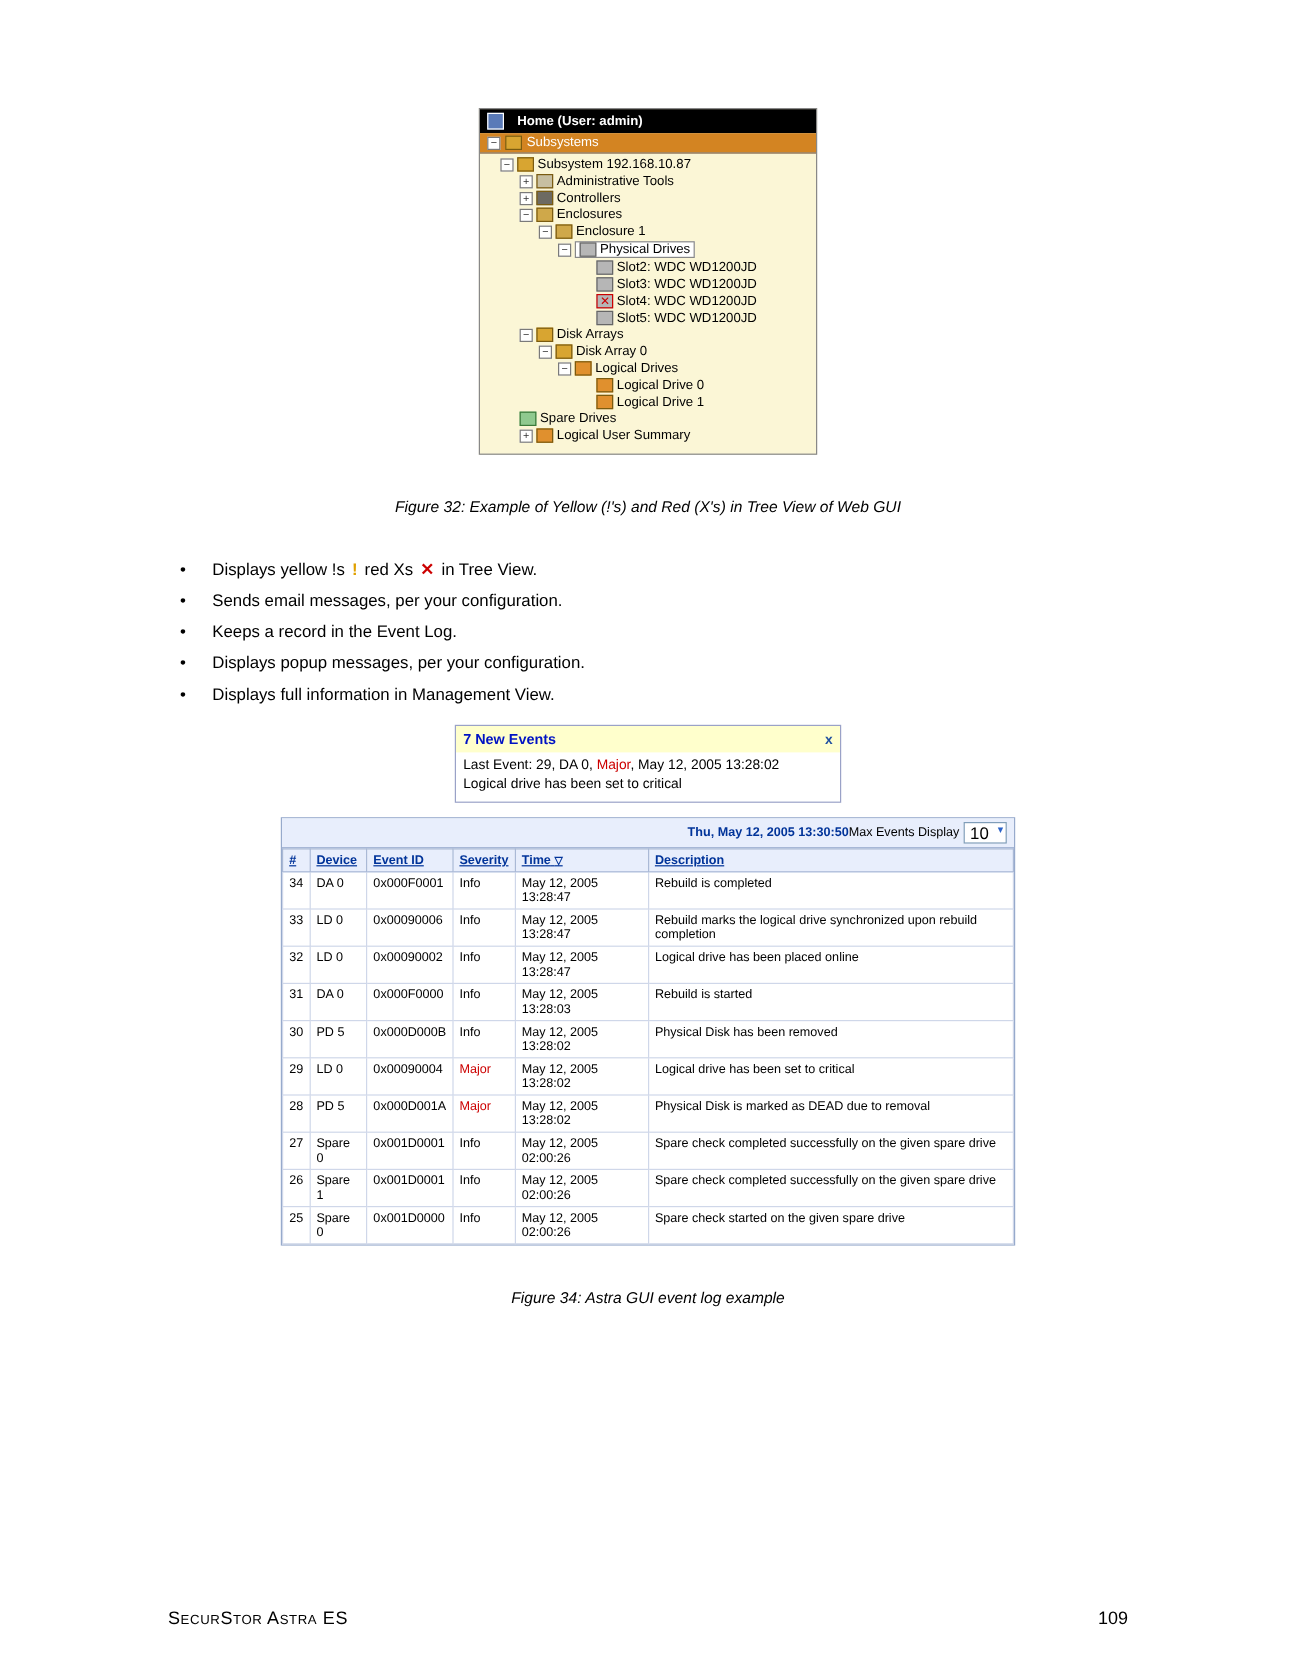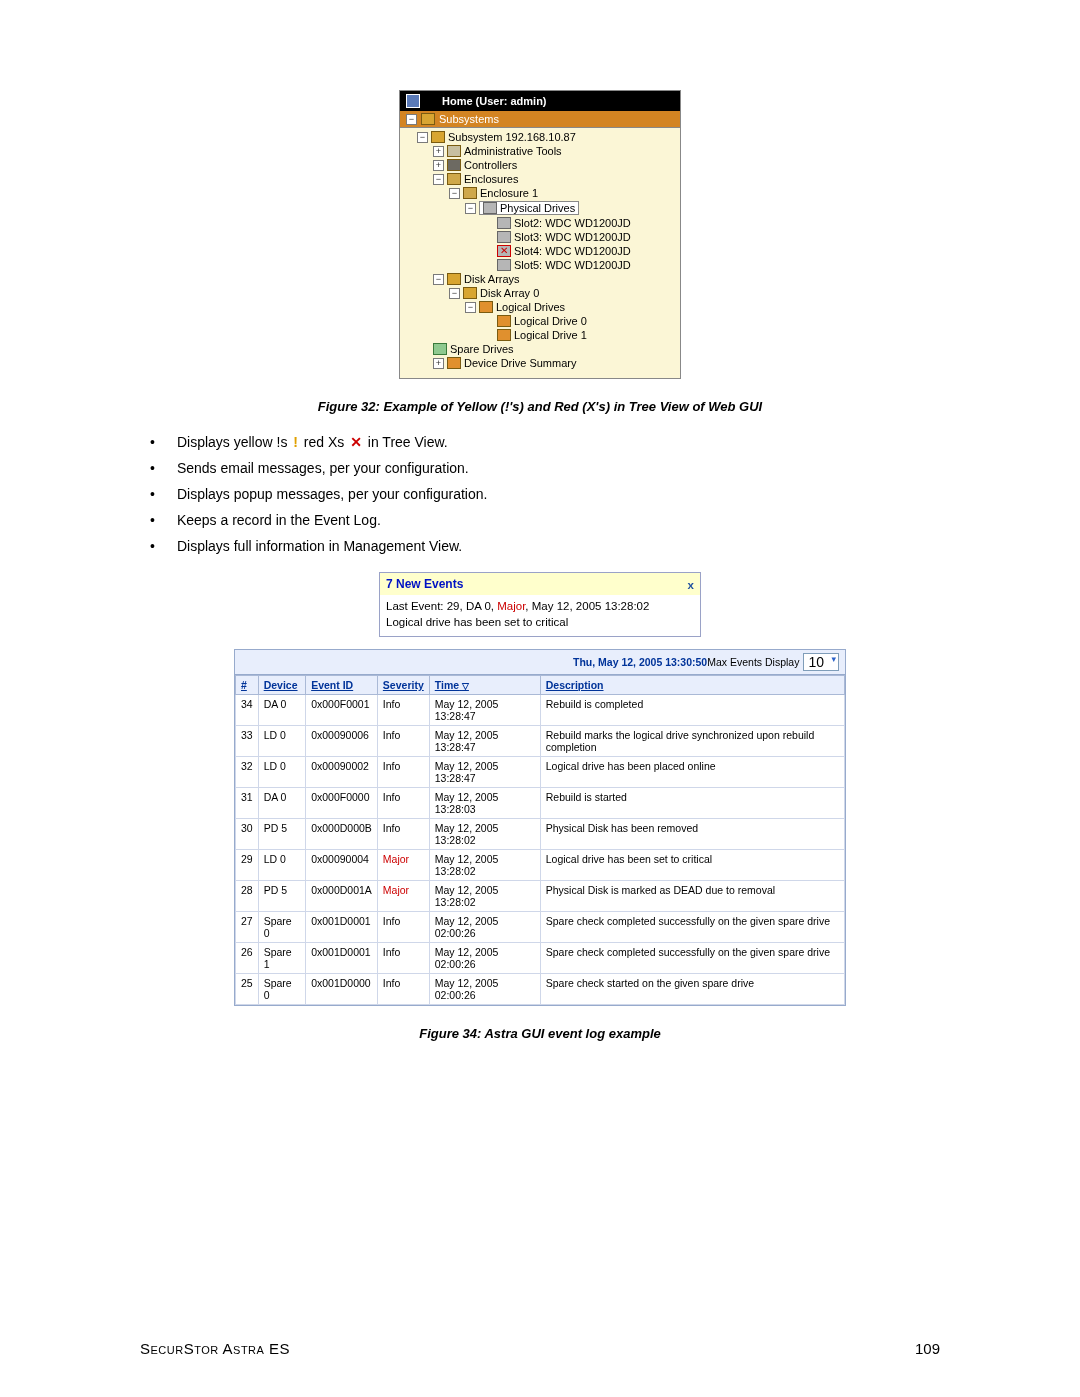--- a/index.html
+++ b/index.html
@@ -24,21 +24,21 @@
     border: 1px solid #888;
     font-size: 11px;
     background: #fbf6d6;
   }
   .tree-header {
     background: #000;
     color: #fff;
     padding: 3px 6px;
     display: flex;
     align-items: center;
-    gap: 22px;
+    gap: 11px;
     font-weight: bold;
   }
   .tree-subsys-banner {
     background: #d38422;
     color: #fff;
     padding: 2px 6px;
     display: flex;
     align-items: center;
     gap: 4px;
     border-bottom: 1px solid #888;
@@ -83,23 +83,23 @@
     border:1px solid #888;
     padding:0 3px;
     display:inline-flex;
     align-items:center;
     gap:3px;
   }
   
   .caption {
     text-align: center;
     font-style: italic;
-    font-weight: bold;
+    font-weight: normal;
     font-size: 13px;
-    margin: 20px 0;
+    margin: 36px 0;
   }
   
   ul.features {
     list-style: none;
     padding: 0;
     margin: 0 0 18px 10px;
   }
   ul.features li {
     margin: 10px 0;
     font-size: 14px;
@@ -294,41 +294,41 @@
       </div>
       <div class="tree-row">
         <span class="tree-indent" style="width:26px"></span>
         <span class="tree-icon spare"></span>
         <span>Spare Drives</span>
       </div>
       <div class="tree-row">
         <span class="tree-indent" style="width:26px"></span>
         <span class="expander">+</span>
         <span class="tree-icon ld"></span>
-        <span>Device Drive Summary</span>
+        <span>Logical User Summary</span>
       </div>
     </div>
   </div>
 
   <div class="caption">Figure 32: Example of Yellow (!'s) and Red (X's) in Tree View of Web GUI</div>
 
   <ul class="features">
     <li>
       <span>
         <span>Displays yellow !s </span><span class="yellow-bang">!</span><span> red Xs </span><span class="red-x">✕</span><span> in Tree View.</span>
       </span>
     </li>
     <li>
         <span>Sends email messages, per your configuration.</span>
       </li>
     <li>
-        <span>Displays popup messages, per your configuration.</span>
+        <span>Keeps a record in the Event Log.</span>
       </li>
     <li>
-        <span>Keeps a record in the Event Log.</span>
+        <span>Displays popup messages, per your configuration.</span>
       </li>
     <li>
         <span>Displays full information in Management View.</span>
       </li>
   </ul>
 
   <div class="popup">
     <div class="popup-hdr">
       <span class="popup-hdr-title">7 New Events</span>
       <span class="popup-close">x</span>

